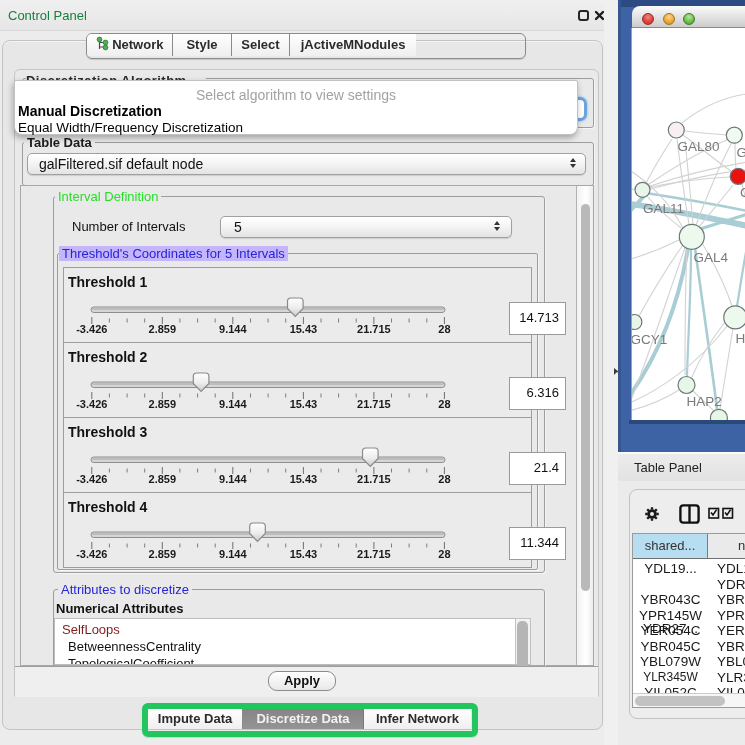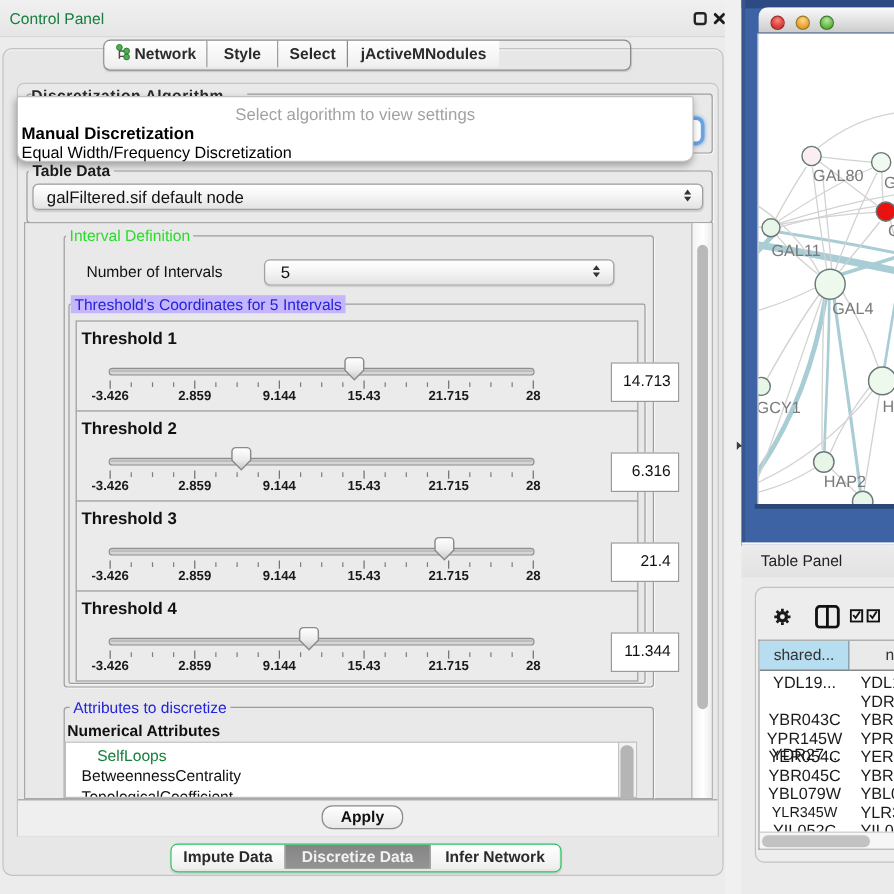--- a/index.html
+++ b/index.html
@@ -269,36 +269,36 @@
       </g>
 </svg>
 <div class="vbox">11.344</div>
 </div>
 
 <div class="grpline" style="left:53px;top:589px;width:490px;height:85px;"></div>
 <div class="grptitle" style="left:58px;top:582px;background:#e9e9e9;color:#2424d8;">Attributes to discretize</div>
 <div class="abs" style="left:56px;top:601px;font-size:13px;font-weight:700;color:#111;">Numerical Attributes</div>
 
 <div class="abs" style="left:54px;top:618px;width:477px;height:47px;background:#fff;border:1px solid #bdbdbd;border-right:none;box-sizing:border-box;overflow:hidden;">
-  <div style="font-size:13px;color:#15803d;padding-left:26px;height:17px;line-height:17px;margin-top:2px;">SelfLoops</div>
+  <div style="font-size:13px;color:#7f1d1d;padding-left:7px;height:17px;line-height:17px;margin-top:2px;">SelfLoops</div>
   <div style="font-size:13px;color:#111;padding-left:13px;height:17px;line-height:17px;">BetweennessCentrality</div>
   <div style="font-size:13px;color:#111;padding-left:13px;height:17px;line-height:17px;">TopologicalCoefficient</div>
 </div>
 <div class="abs" style="left:515px;top:618px;width:16px;height:47px;background:#f2f2f2;border:1px solid #c2c2c2;box-sizing:border-box;"></div>
 <div class="abs" style="left:517px;top:621px;width:11px;height:60px;background:#b5b5b5;border-radius:5px;"></div>
 
 <div class="abs" style="left:21px;top:666px;width:571px;height:2px;background:#e9e9e9;"></div>
 
 <div class="abs" style="left:576px;top:186px;width:17px;height:479px;background:linear-gradient(90deg,#f2f2f2,#ffffff 55%,#ececec);border-left:1px solid #b2b2b2;box-sizing:border-box;"></div>
 <div class="abs" style="left:581px;top:204px;width:9px;height:387px;background:#b9b9b9;border-radius:4.5px;"></div>
 
 <div class="abs" style="left:15px;top:666px;width:583px;height:30px;background:#efefef;border-top:1px solid #9f9f9f;"></div>
 <div class="abs" style="left:268px;top:671px;width:68px;height:20px;border:1px solid #8b8b8b;border-radius:9px;background:linear-gradient(#ffffff,#e8e8e8);box-sizing:border-box;text-align:center;font-size:13px;font-weight:700;color:#111;line-height:18px;">Apply</div>
 
-<div class="abs" style="left:142px;top:703px;width:324px;height:22px;border:1px solid #22c55e;border-radius:6px;overflow:hidden;box-shadow:0 1px 1px rgba(0,0,0,.12);">
+<div class="abs" style="left:142px;top:703px;width:324px;height:22px;border:6px solid #22c55e;border-radius:6px;overflow:hidden;box-shadow:0 1px 1px rgba(0,0,0,.12);">
   <div class="tabseg" style="width:94px;height:20px;line-height:20px;">Impute Data</div>
   <div class="tabseg sel" style="width:120px;height:20px;line-height:20px;">Discretize Data</div>
   <div class="tabseg last" style="width:107px;height:20px;line-height:20px;">Infer Network</div>
 </div>
 
 <div class="abs" style="left:604px;top:0;width:14px;height:745px;background:#f0f0f0;"></div>
 <svg class="abs" style="left:613px;top:367px;" width="8" height="9" viewBox="0 0 8 9">
   <path d="M1 8 L1 1 L6 5 L3.4 5.4 Z" fill="#3c3c3c"></path>
 </svg>
 

